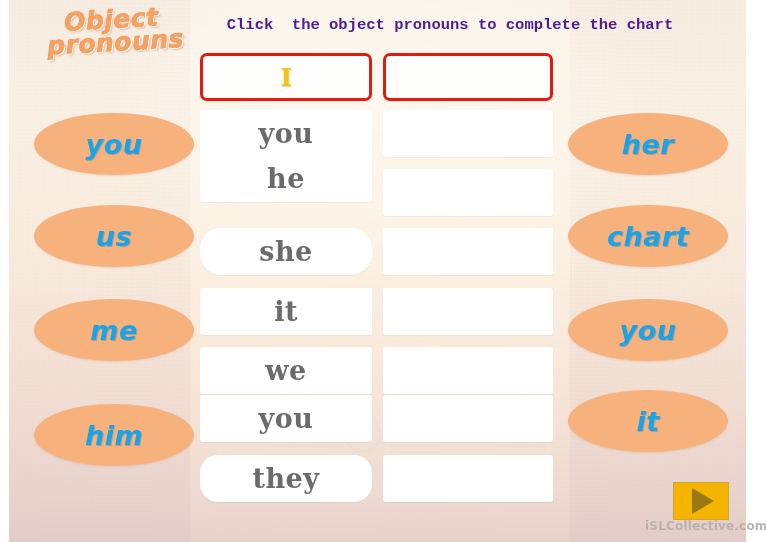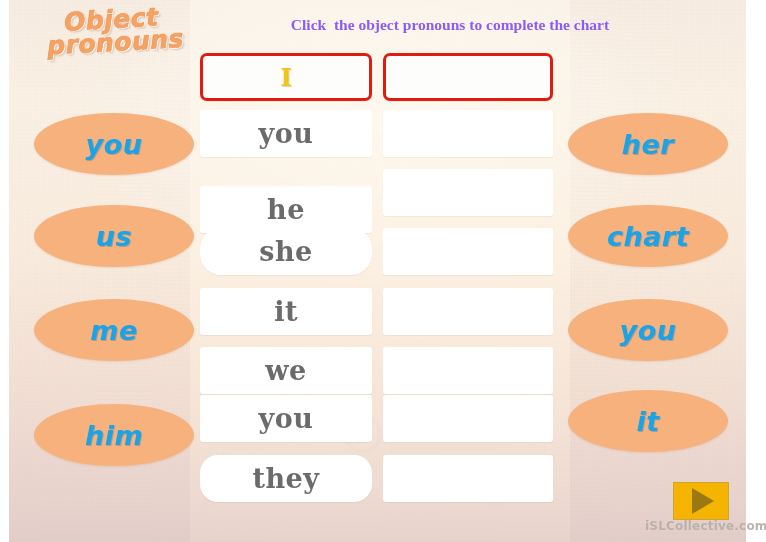--- a/index.html
+++ b/index.html
@@ -103,24 +103,24 @@
   #title-line1 { font-size: 25px; }
   #title-line2 { font-size: 25px; margin-left: 6px; }
 
   
   #instruction {
     position: absolute;
     left: 215px;
     top: 16px;
     width: 470px;
     text-align: center;
-    font-family: Liberation Serif, serif;
+    font-family: Liberation Mono, monospace;
     font-size: 15.5px;
     font-weight: bold;
-    color: #8b5cf6;
+    color: #4c1d95;
     white-space: pre;
   }
 
   
   .cell {
     position: absolute;
     background: #ffffff;
     border-radius: 3px;
     box-shadow: 0 1px 1px rgba(160,130,110,0.10);
   }
@@ -258,21 +258,21 @@
       <div class="cell cell-left cell-body" style="top: 110px;">
         <div class="cell-inner">
           <span class="subject-word">you</span>
         </div>
       </div>
       <div class="cell cell-right cell-body" style="top: 110px;">
         <div class="cell-inner">
           <span class="subject-word"></span>
         </div>
       </div>
-      <div class="cell cell-left cell-body" style="top: 186px;">
+      <div class="cell cell-left cell-body" style="top: 155px;">
         <div class="cell-inner">
           <span class="subject-word">he</span>
         </div>
       </div>
       <div class="cell cell-right cell-body" style="top: 169px;">
         <div class="cell-inner">
           <span class="subject-word"></span>
         </div>
       </div>
       <div class="cell cell-left cell-body" style="top: 228px; border-radius: 21px;">

